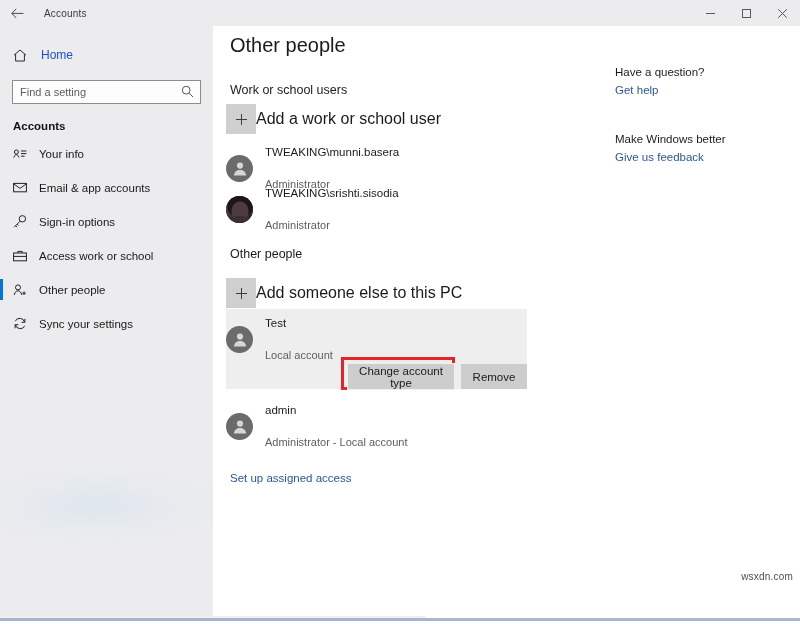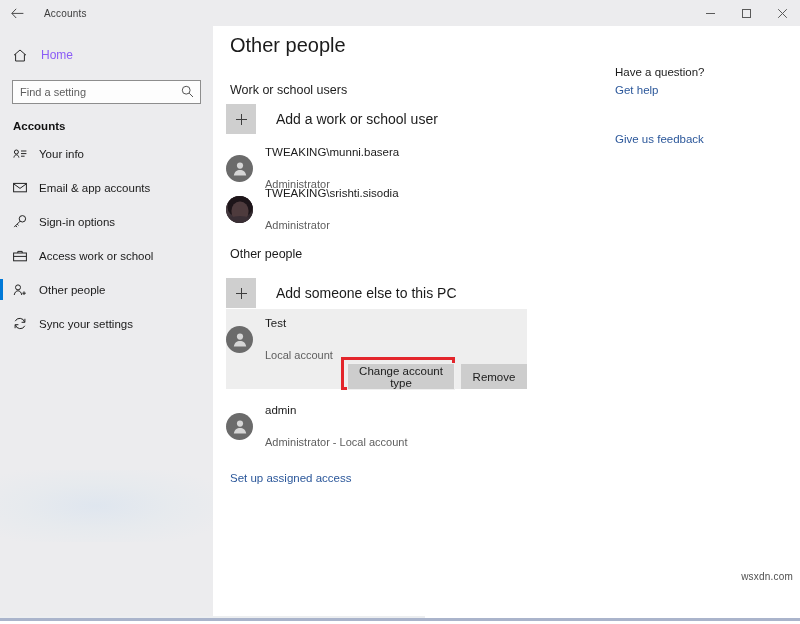--- a/index.html
+++ b/index.html
@@ -89,21 +89,21 @@
     padding-left: 13px;
   }
   .nav-home .ico {
     width: 20px;
     color: #2a2a2a;
     display: flex;
     align-items: center;
   }
   .nav-home .lbl {
     font-size: 12px;
-    color: #8b5cf6;
+    color: #1d4ed8;
     margin-left: 8px;
   }
   #search-box {
     margin: 10px 12px 0 12px;
     height: 22px;
     background: #fdfdfd;
     border: 1px solid #8d8d8d;
     display: flex;
     align-items: center;
     position: relative;
@@ -207,23 +207,23 @@
   .add-tile .plus-box {
     width: 30px;
     height: 30px;
     background: #cfcfcf;
     display: flex;
     align-items: center;
     justify-content: center;
     color: #3d3d3d;
   }
   .add-tile .add-lbl {
-    font-size: 14px;
+    font-size: 16px;
     color: #1b1b1b;
-    margin-left: 20px;
+    margin-left: 0;
   }
 
   .acct-row {
     position: absolute;
     display: flex;
     align-items: center;
   }
   .avatar {
     width: 27px;
     height: 27px;
@@ -617,20 +617,21 @@
       </span>
     </div>
 
     <a href="#" id="assigned-access" class="link">Set up assigned access</a>
 
     <div id="help-col">
       <div class="help-heading">Have a question?</div>
       <a href="#" class="help-link">Get help</a>
 
       <div class="help-block-2">
+        <div class="help-heading">Make Windows better</div>
         <a href="#" class="help-link">Give us feedback</a>
       </div>
     </div>
 
   </div>
 </div>
 
 <div id="bottom-strip">
   <div id="strip-left"></div>
 </div>

